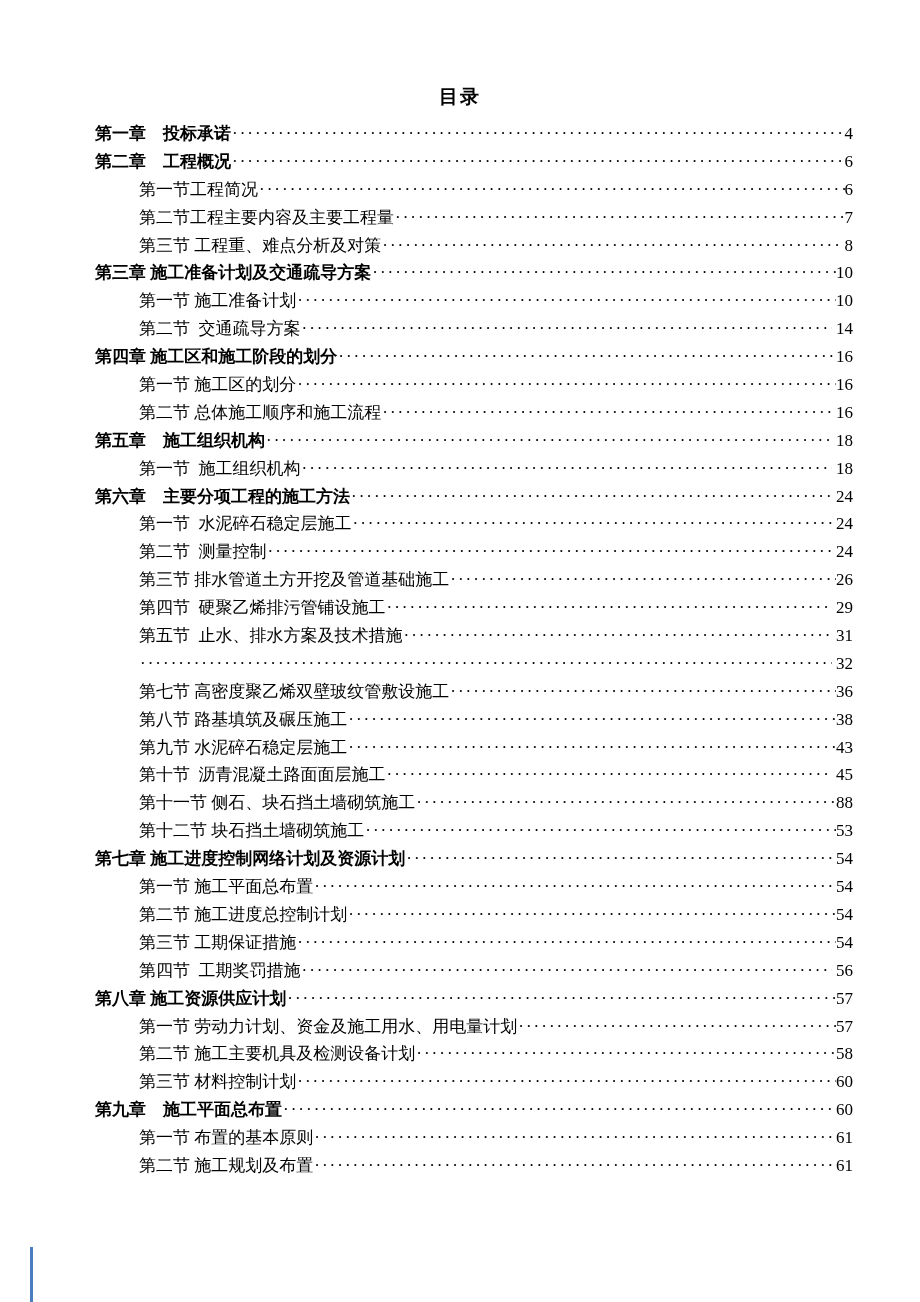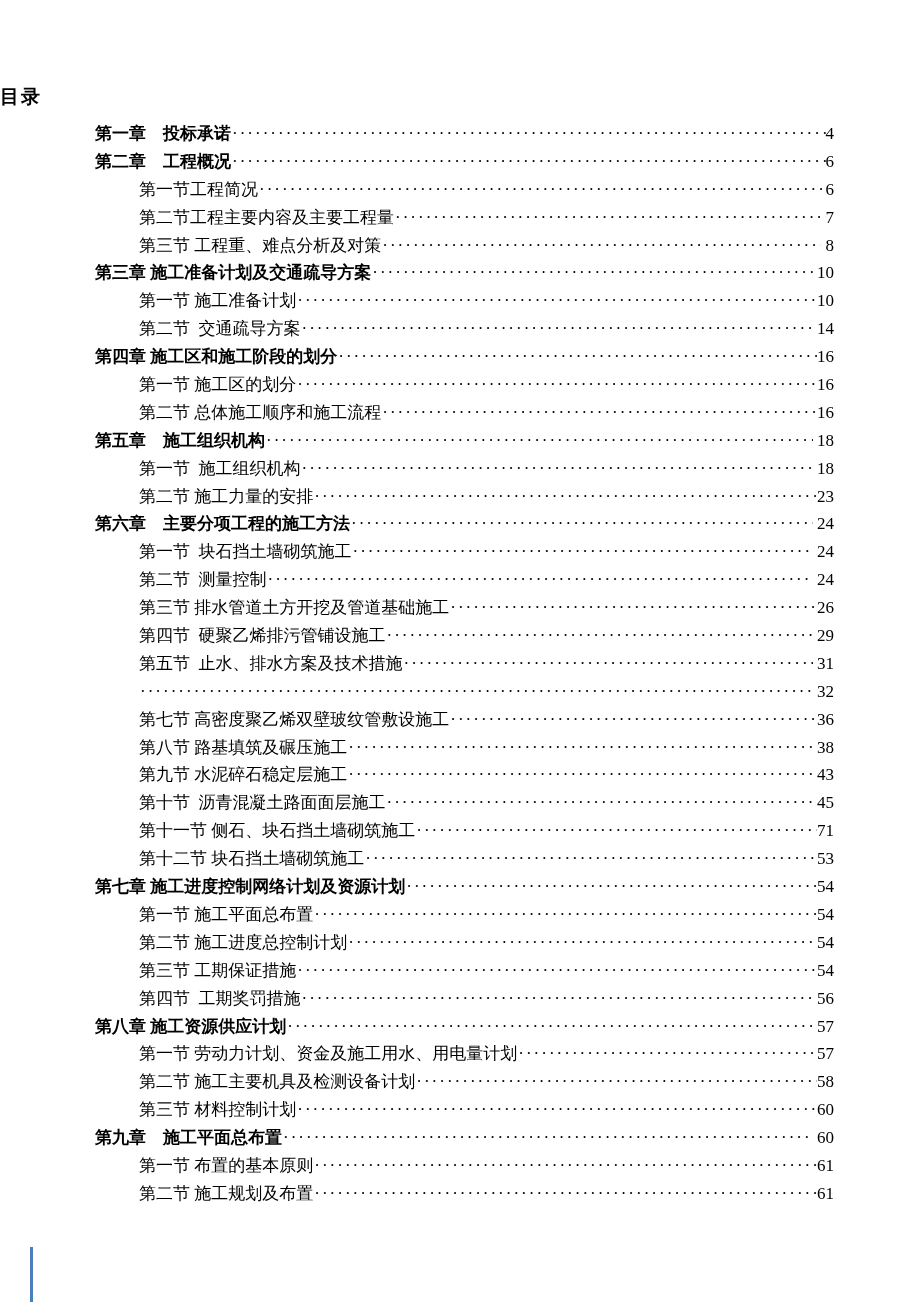--- a/index.html
+++ b/index.html
@@ -15,27 +15,28 @@
     font-family: "Liberation Serif", "DejaVu Serif", serif;
     color: #000000;
   }
   .page {
     position: absolute;
     inset: 0;
     background: #ffffff;
   }
   .page-title {
     padding-top: 86px;
+    text-align: center;
     font-size: 19px;
     line-height: 22px;
     font-weight: 700;
     letter-spacing: 2px;
   }
   .toc {
-    margin: 12px 86px 0 95px; 
+    margin: 12px 67px 0 95px; 
   }
   .row {
     display: flex;
     align-items: baseline;
     height: 27.9px;
     line-height: 27.9px;
     font-size: 17px;
     white-space: pre;
   }
   .row.chapter {
@@ -141,32 +142,27 @@
       <div class="row chapter">
     <span class="label">第五章　施工组织机构</span>
     <span class="leader"></span>
     <span class="pagenum"> 18</span>
   </div>
       <div class="row section">
     <span class="label">第一节  施工组织机构</span>
     <span class="leader"></span>
     <span class="pagenum"> 18</span>
   </div>
-      <div class="row section">
-    <span class="label">第二节 施工力量的安排</span>
-    <span class="leader"></span>
-    <span class="pagenum">23</span>
-  </div>
       <div class="row chapter">
     <span class="label">第六章　主要分项工程的施工方法</span>
     <span class="leader"></span>
     <span class="pagenum"> 24</span>
   </div>
       <div class="row section">
-    <span class="label">第一节  块石挡土墙砌筑施工</span>
+    <span class="label">第一节  水泥碎石稳定层施工</span>
     <span class="leader"></span>
     <span class="pagenum"> 24</span>
   </div>
       <div class="row section">
     <span class="label">第二节  测量控制</span>
     <span class="leader"></span>
     <span class="pagenum"> 24</span>
   </div>
       <div class="row section">
     <span class="label">第三节 排水管道土方开挖及管道基础施工</span>
@@ -203,21 +199,21 @@
     <span class="pagenum">43</span>
   </div>
       <div class="row section">
     <span class="label">第十节  沥青混凝土路面面层施工</span>
     <span class="leader"></span>
     <span class="pagenum"> 45</span>
   </div>
       <div class="row section">
     <span class="label">第十一节 侧石、块石挡土墙砌筑施工</span>
     <span class="leader"></span>
-    <span class="pagenum">71</span>
+    <span class="pagenum">88</span>
   </div>
       <div class="row section">
     <span class="label">第十二节 块石挡土墙砌筑施工</span>
     <span class="leader"></span>
     <span class="pagenum">53</span>
   </div>
       <div class="row chapter">
     <span class="label">第七章 施工进度控制网络计划及资源计划</span>
     <span class="leader"></span>
     <span class="pagenum">54</span>

